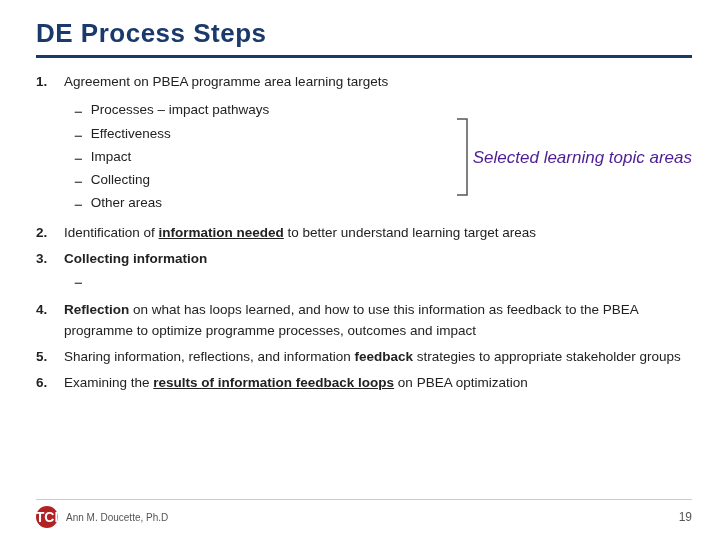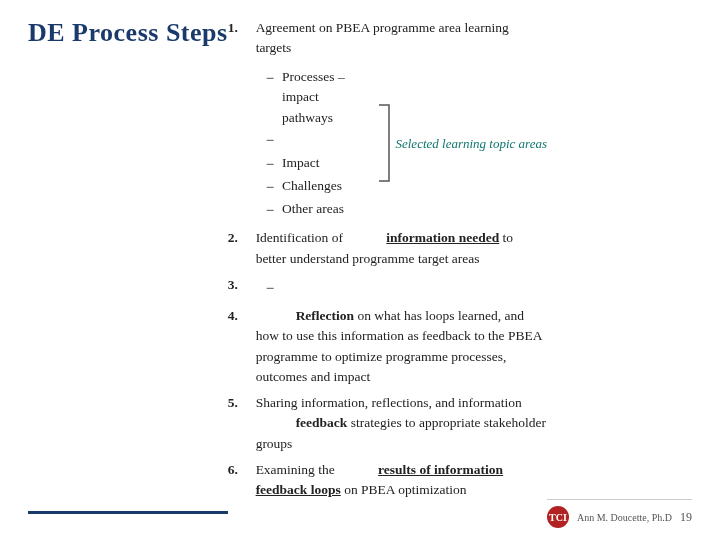--- a/index.html
+++ b/index.html
@@ -9,24 +9,23 @@
       background: #fff;
       font-family: Arial, sans-serif;
       font-size: 13.5px;
       color: #222;
       overflow: hidden;
     }
 
     .page {
       width: 720px;
       height: 540px;
-      padding: 18px 28px 12px 28px;
-      display: flex;
-      flex-direction: row;
-      font-family: Liberation Serif, serif;
+      padding: 18px 28px 12px 36px;
+      display: flex;
+      flex-direction: column;
     }
 
     .title-bar {
       border-bottom: 3px solid #1a3a6b;
       padding-bottom: 6px;
       margin-bottom: 14px;
     }
 
     .title-text {
       font-size: 26px;
@@ -53,21 +52,20 @@
       min-width: 28px;
       flex-shrink: 0;
     }
 
     .step-body {
       flex: 1;
     }
 
     .step-body .bold {
       font-weight: bold;
-      margin-left: 40px;
     }
 
     .sub-list {
       list-style: none;
       padding-left: 10px;
       margin-top: 2px;
     }
 
     .sub-list li {
       display: flex;
@@ -97,22 +95,22 @@
       align-items: center;
       margin-left: 10px;
     }
 
     .bracket-svg {
       margin-right: 4px;
     }
 
     .annotation-label {
       font-style: italic;
-      color: #0f766e;
-      font-size: 13px;
+      color: #4c1d95;
+      font-size: 17px;
       white-space: nowrap;
       align-self: center;
     }
 
     .footer {
       display: flex;
       align-items: center;
       border-top: 1px solid #ccc;
       padding-top: 6px;
       margin-top: auto;
@@ -121,21 +119,21 @@
 
     .footer-logo {
       width: 22px;
       height: 22px;
       background: #b22222;
       border-radius: 11px;
       display: flex;
       align-items: center;
       justify-content: center;
       color: white;
-      font-size: 10px;
+      font-size: 14px;
       font-weight: bold;
       flex-shrink: 0;
     }
 
     .footer-text {
       font-size: 10px;
       color: #555;
     }
 
     .footer-page {
@@ -172,55 +170,57 @@
         </div>
         <div class="annotation-wrapper">
           <div class="list-col">
             <ul class="sub-list">
               <li>
                   <span class="dash">−</span>
                   <span>Processes – impact pathways</span>
                 </li>
               <li>
                   <span class="dash">−</span>
+                  <span>Effectiveness</span>
                 </li>
               <li>
                   <span class="dash">−</span>
                   <span>Impact</span>
                 </li>
               <li>
                   <span class="dash">−</span>
-                  <span>Challenges</span>
+                  <span>Collecting</span>
                 </li>
               <li>
                   <span class="dash">−</span>
                   <span>Other areas</span>
                 </li>
             </ul>
           </div>
           <div class="bracket-col">
             <svg class="bracket-svg" width="14" height="80" viewBox="0 0 14 80">
               <path d="M2,2 L12,2 L12,78 L2,78" fill="none" stroke="#555" stroke-width="1.5"></path>
             </svg>
             <span class="annotation-label">Selected learning topic areas</span>
           </div>
         </div>
       </div>
     </div>
 
     <div class="step">
       <span class="step-num">2.</span>
       <div class="step-body">
-        <span>Identification of </span><span class="bold underline">information needed</span><span> to better understand programme target areas</span>
+        <span>Identification of </span><span class="bold underline">information needed</span><span> to better understand learning target areas</span>
       </div>
     </div>
 
     <div class="step">
       <span class="step-num">3.</span>
       <div class="step-body">
+        <span class="bold">Collecting information</span>
         <ul class="sub-list">
           <li>
             <span class="dash">−</span>
           </li>
         </ul>
       </div>
     </div>
 
     <div class="step">
       <span class="step-num">4.</span>

